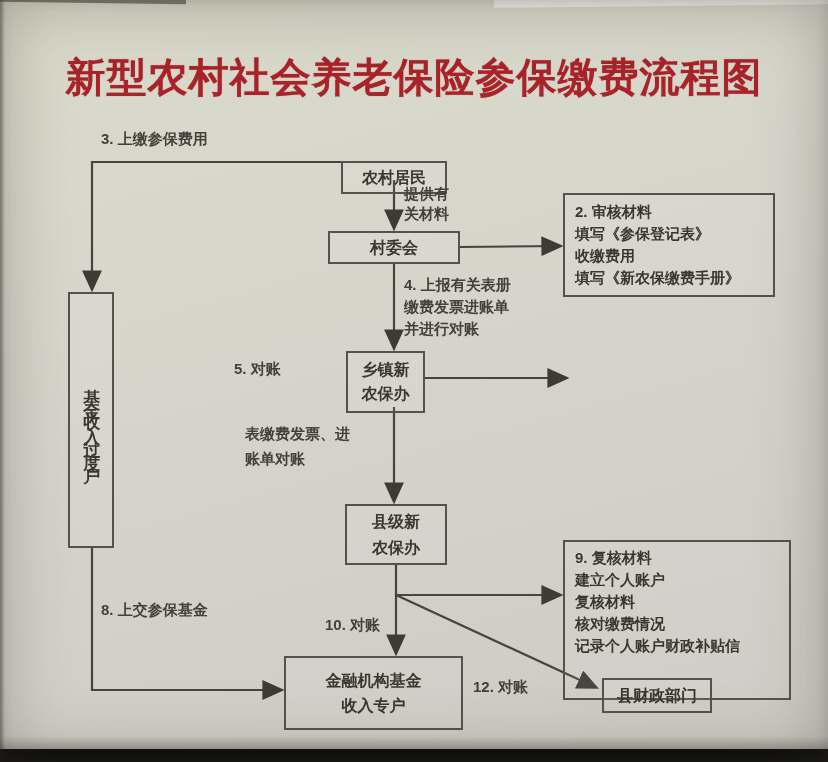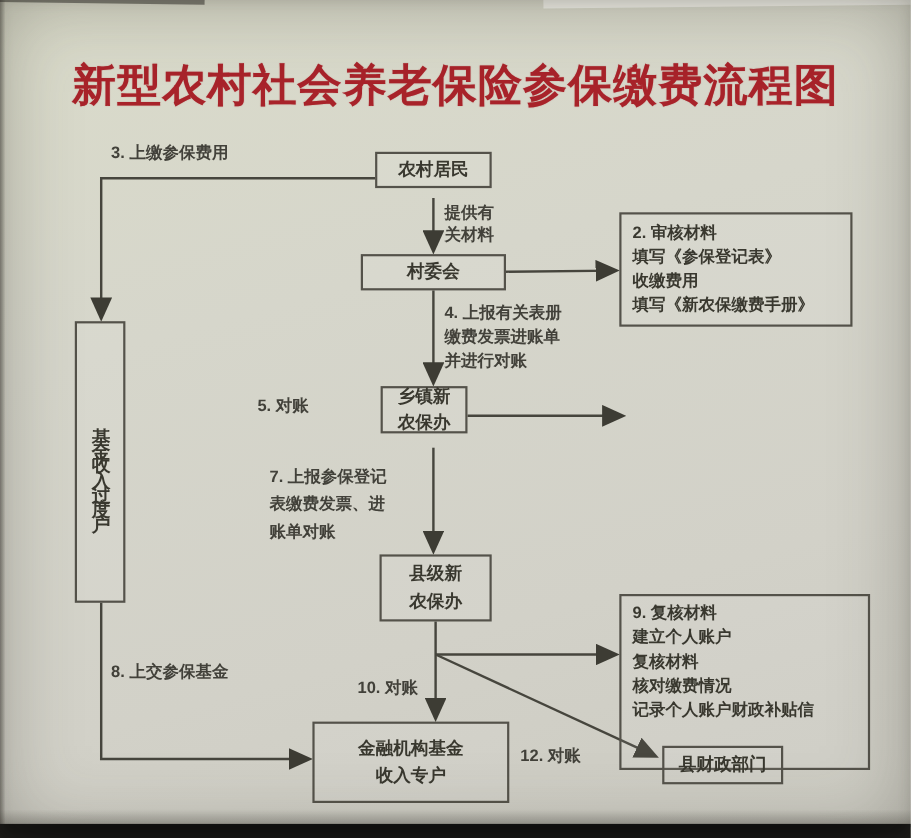--- a/index.html
+++ b/index.html
@@ -65,36 +65,36 @@
       <polyline points="394,264 394,347" marker-end="url(#ah)"></polyline>
       <polyline points="425,378 565,378" marker-end="url(#ah)"></polyline>
       <polyline points="394,407 394,500" marker-end="url(#ah)"></polyline>
       <polyline points="396,565 396,652" marker-end="url(#ah)"></polyline>
       <polyline points="396,595 559,595" marker-end="url(#ah)"></polyline>
       <polyline points="396,595 595,687" marker-end="url(#ah)"></polyline>
       <polyline points="92,548 92,690 280,690" marker-end="url(#ah)"></polyline>
     </g>
   </svg>
 
-  <div class="box" style="left:341px;top:138px;width:106px;height:33px;">
+  <div class="box" style="left:341px;top:161px;width:106px;height:33px;">
     <span>农村居民</span>
   </div>
 
   <div class="box" style="left:328px;top:231px;width:132px;height:33px;">
     <span>村委会</span>
   </div>
 
   <div class="box multiline" style="left:563px;top:193px;width:212px;height:104px;padding:6px 10px;font-size:15px;line-height:22px;">
     <div>2. 审核材料</div>
     <div>填写《参保登记表》</div>
     <div>收缴费用</div>
     <div>填写《新农保缴费手册》</div>
   </div>
 
-  <div class="box" style="left:346px;top:351px;width:79px;height:43px;line-height:24px;">
+  <div class="box" style="left:346px;top:351px;width:79px;height:62px;line-height:24px;">
     <div>乡镇新</div>
     <div>农保办</div>
   </div>
 
 
   <div class="box" style="left:345px;top:504px;width:102px;height:61px;line-height:26px;">
     <div>县级新</div>
     <div>农保办</div>
   </div>
 
@@ -128,21 +128,20 @@
 
   <div class="lbl" style="left:404px;top:274px;line-height:22px;">
     <div>4. 上报有关表册</div>
     <div>缴费发票进账单</div>
     <div>并进行对账</div>
   </div>
 
   <div class="lbl" style="left:234px;top:360px;">5. 对账</div>
 
   <div class="lbl" style="left:245px;top:421px;line-height:25px;">
-    <div>7. 上报参保登记</div>
     <div>表缴费发票、进</div>
     <div>账单对账</div>
   </div>
 
   <div class="lbl" style="left:101px;top:601px;">8. 上交参保基金</div>
 
   <div class="lbl" style="left:281px;top:616px;margin-left:44px;">10. 对账</div>
 
   <div class="lbl" style="left:473px;top:678px;">12. 对账</div>
 

